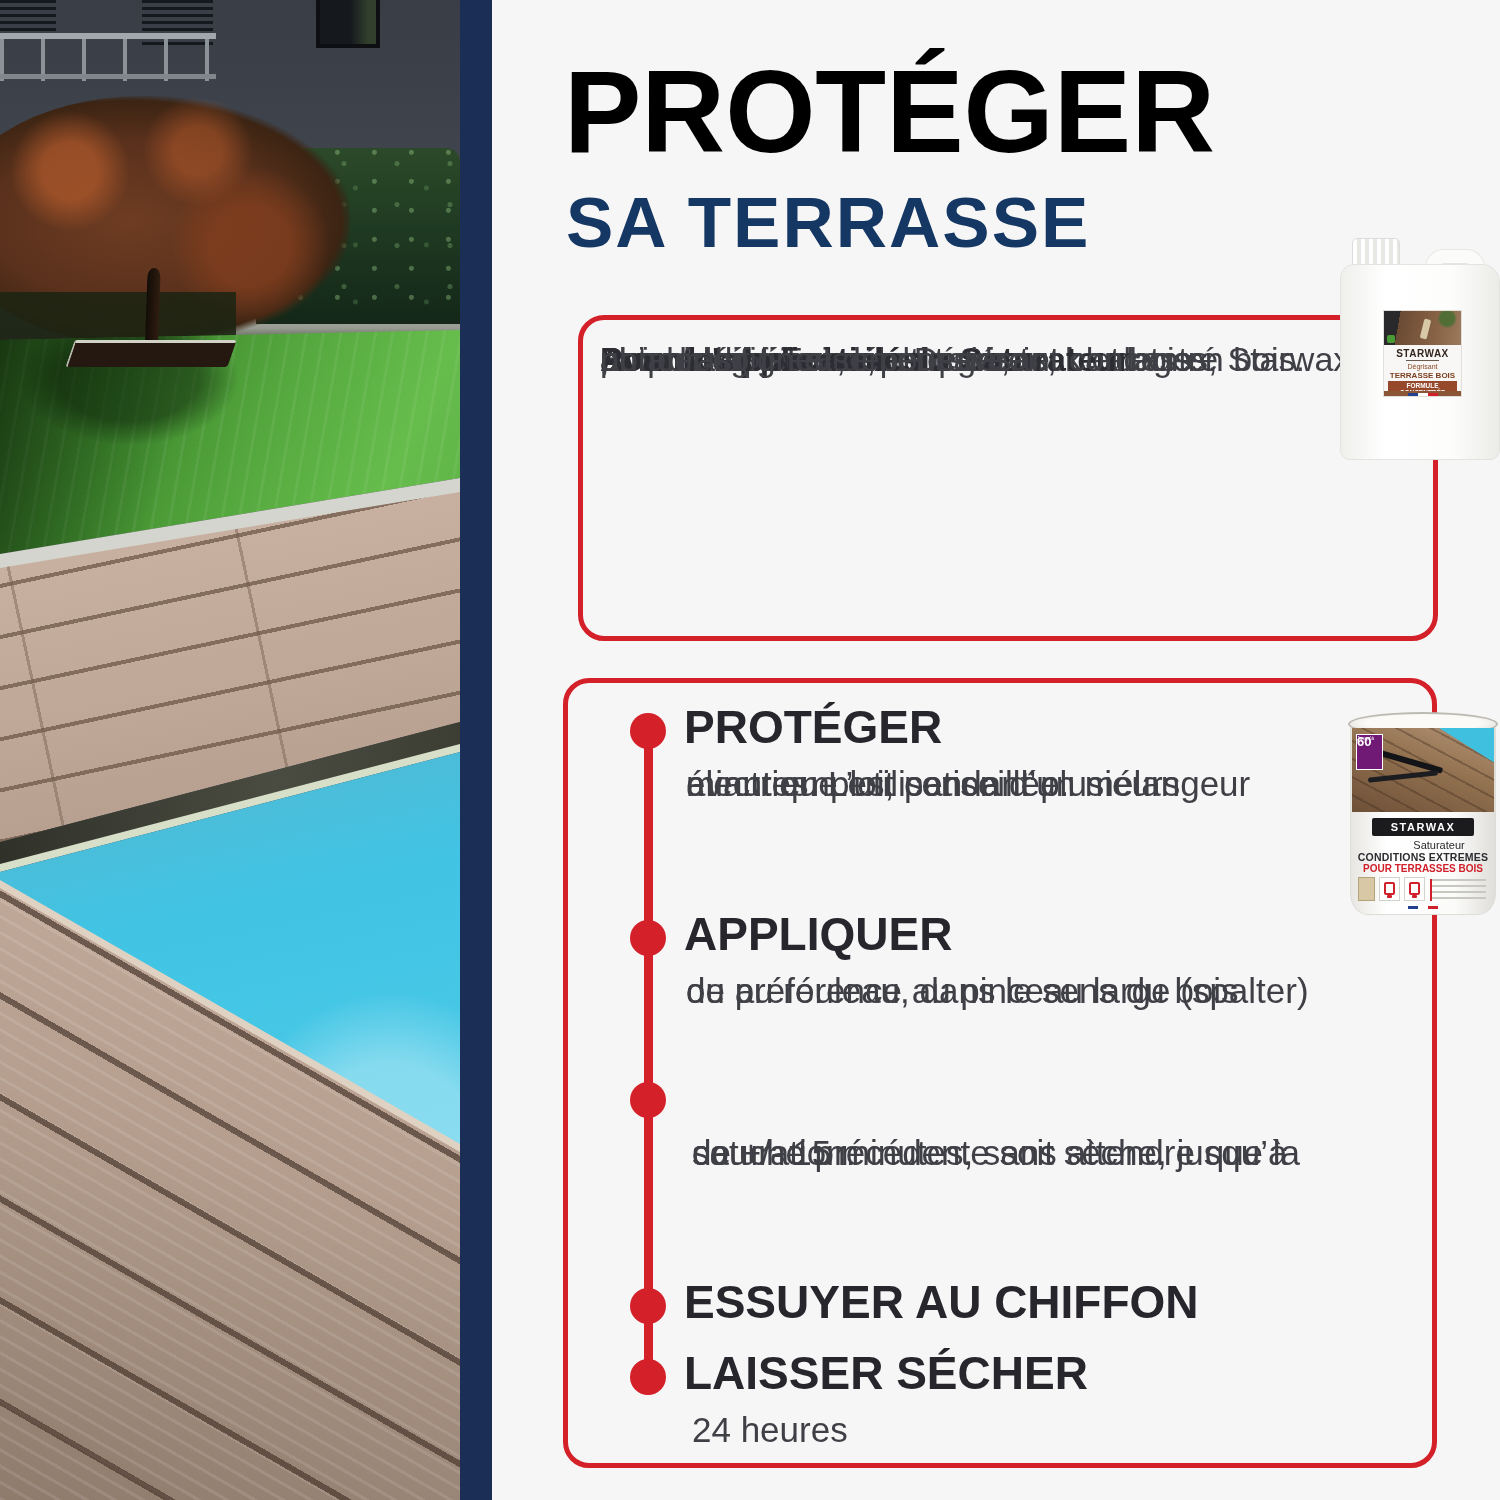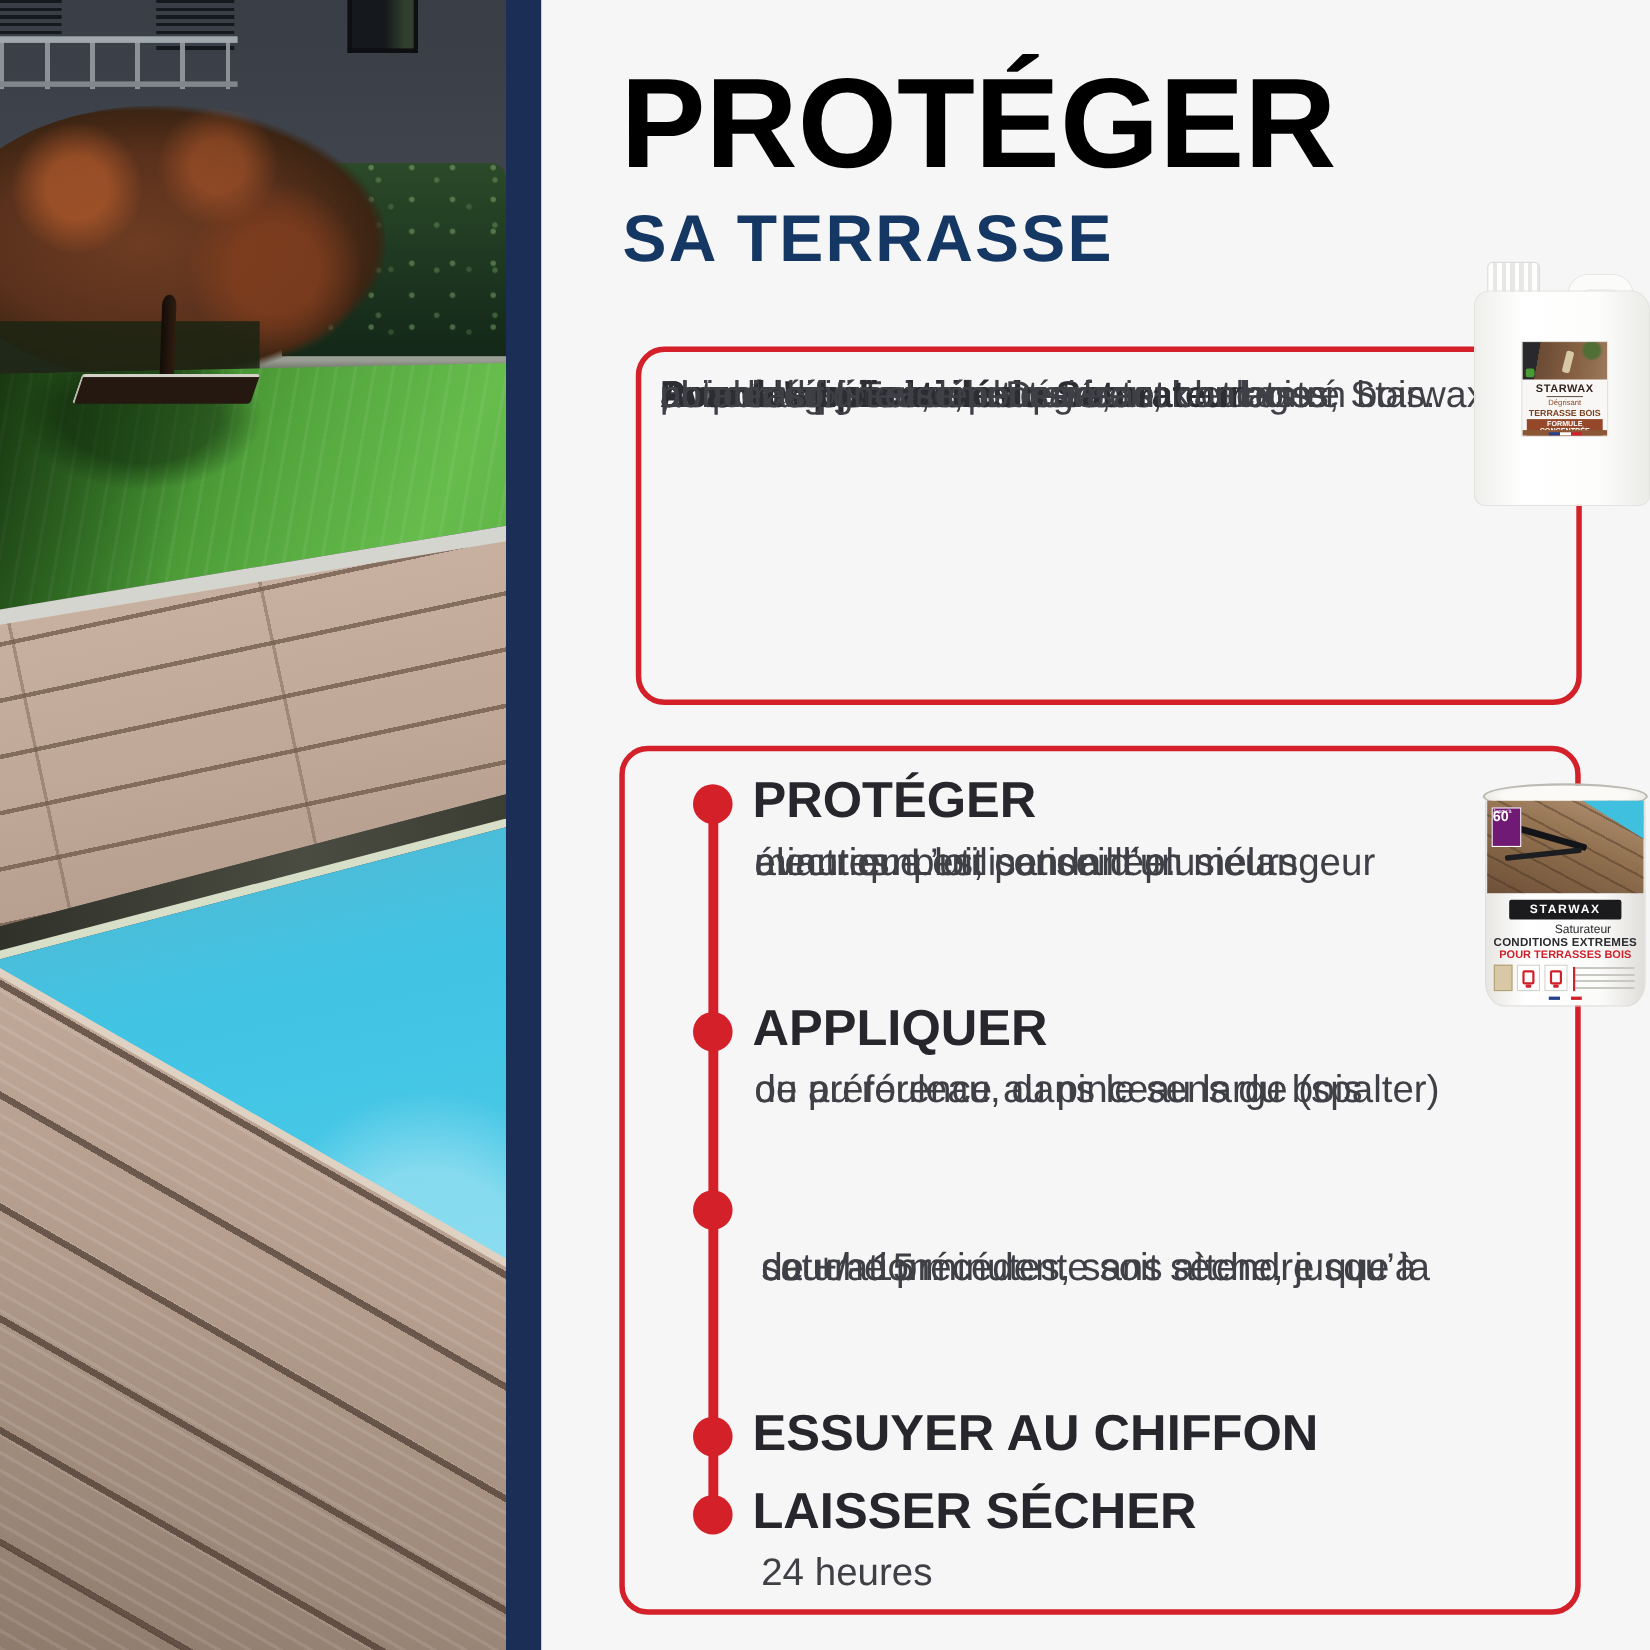--- a/index.html
+++ b/index.html
@@ -77,21 +77,21 @@
       repeating-linear-gradient(30deg,rgba(0,0,0,0) 0 82px,rgba(74,56,46,.7) 82px 88px),
       repeating-linear-gradient(30deg,rgba(255,255,255,.1) 0 3px,rgba(0,0,0,0) 3px 14px),
       linear-gradient(195deg,#c6ae9e 0%,#b59e8e 45%,#8e7b6c 100%);}
 
   
   .navybar{left:460px;top:0;width:32px;height:1500px;background:#1b2e55;}
 
   
   .t1{left:564px;top:52px;font-size:116px;font-weight:800;color:#000000;
       letter-spacing:0;line-height:1.05;white-space:nowrap;}
-  .t2{left:566px;top:182px;font-size:60px;font-weight:800;color:#153763;
+  .t2{left:566px;top:182px;font-size:71px;font-weight:800;color:#153763;
       letter-spacing:2px;white-space:nowrap;}
 
   
   .card{border:5px solid #d42029;border-radius:26px;background:rgba(0,0,0,0);}
   .box1{left:578px;top:315px;width:860px;height:326px;}
   .box2{left:563px;top:678px;width:874px;height:790px;}
 
   .intro{left:600px;top:336px;width:836px;font-size:34px;color:#3f3f46;}
   .intro-line{position:relative;display:block;line-height:46px;white-space:nowrap;}
   .intro-line span{position:relative;}

